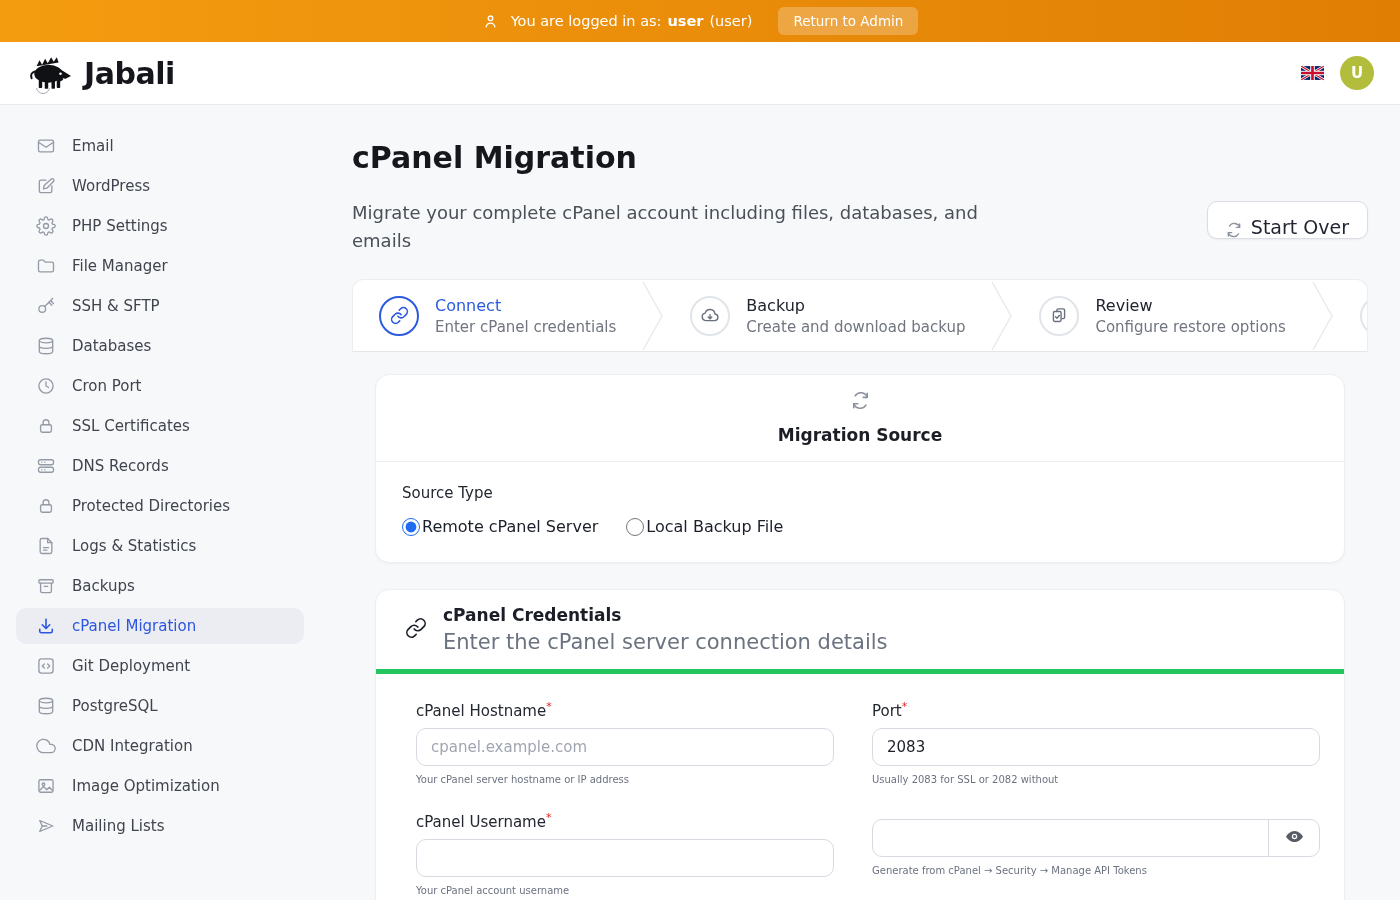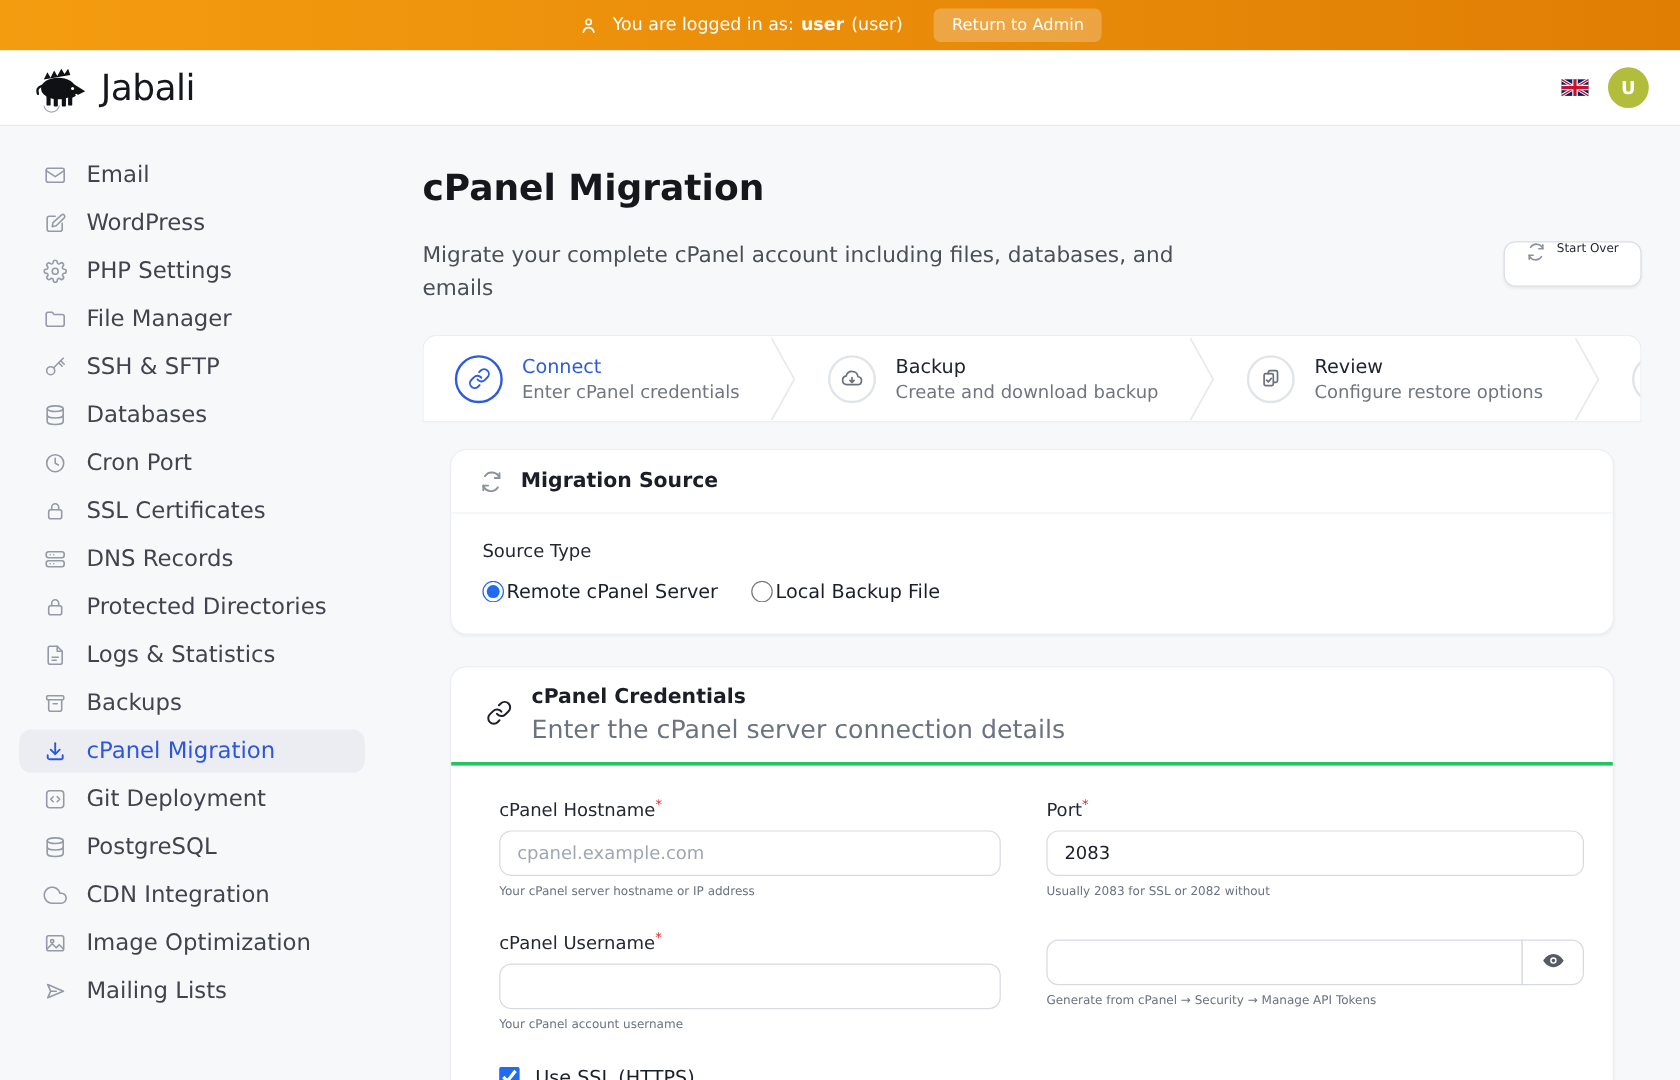--- a/index.html
+++ b/index.html
@@ -13,73 +13,73 @@
   .topbar .msg b { font-weight:700; }
   .return-btn { margin-left:14px; background:rgba(255,255,255,.24); color:#fff; border:none;
                 border-radius:6px; padding:6px 15px; font-size:13.5px; cursor:pointer;
                 font-family:inherit; }
   .person-ic { display:inline-flex; }
 
   
   .header { height:63px; background:#fff; border-bottom:1px solid #e9eaee; display:flex;
             align-items:center; padding:0 26px; position:relative; }
   .brand { display:flex; align-items:center; gap:10px; }
-  .brand-name { font-size:30px; font-weight:400; letter-spacing:-.5px; color:#15171c; }
+  .brand-name { font-size:30px; font-weight:700; letter-spacing:-.5px; color:#15171c; }
   .header-right { margin-left:auto; display:flex; align-items:center; gap:16px; }
   .avatar { width:34px; height:34px; border-radius:50%; background:#b2bd3b; color:#fff;
             display:flex; align-items:center; justify-content:center; font-size:15px;
             font-weight:700; cursor:pointer; }
   .flag { cursor:pointer; display:inline-flex; border-radius:2px; overflow:hidden; }
   .peek { position:absolute; left:36px; top:46px; width:15px; height:12px; overflow:hidden; }
   .peek .c { width:14px; height:14px; border:1.6px solid #a3a9b4; border-radius:50%; margin-top:-8px; }
 
   
   .layout { display:flex; height:795px; }
 
   
   .sidebar { width:320px; flex:none; padding-top:19px; overflow:hidden; }
   .side-item { height:36px; margin:4px 16px; border-radius:10px; display:flex; align-items:center;
-               gap:16px; padding:0 20px; cursor:pointer; color:#40444e; font-size:19px; }
+               gap:16px; padding:0 20px; cursor:pointer; color:#40444e; font-size:15px; }
   .side-item .s-ic { display:inline-flex; color:#949aa7; }
   .side-item.active { background:#ecedf2; color:#2c55e0; }
   .side-item.active .s-ic { color:#2c55e0; }
 
   
   .main { flex:1; padding:35px 32px 0 32px; overflow:hidden; }
   .page-title { font-size:30px; font-weight:700; color:#15171c; }
   .sub-row { display:flex; align-items:flex-start; margin-top:24px; }
   .page-sub { width:640px; font-size:18px; line-height:28px; color:#4a5058; }
-  .start-over { margin-left:auto; margin-top:2px; display:flex; align-items:flex-start; gap:9px;
+  .start-over { margin-left:auto; margin-top:2px; display:flex; align-items:flex-end; gap:9px;
                 background:#fff; border:1px solid #dadde4; border-radius:10px; height:38px;
-                padding:0 18px; font-size:10px; color:#1f2430; cursor:pointer;
+                padding:0 18px; font-size:19px; color:#1f2430; cursor:pointer;
                 font-family:inherit; box-shadow:0 1px 2px rgba(16,24,40,.05); }
   .start-over .ic { display:inline-flex; color:#8b919d; }
 
   
   .steps { margin-top:24px; background:#fff; border:1px solid #ebedf1; border-bottom:1px solid #e4e6ea;
            border-radius:12px 12px 0 0; height:73px; display:flex; align-items:center;
            overflow:hidden; white-space:nowrap; }
   .step { display:flex; align-items:center; gap:16px; padding:0 26px; flex:none; cursor:pointer; }
   .step-circle { width:40px; height:40px; flex:none; border-radius:50%; border:2px solid #e1e4e9;
                  display:flex; align-items:center; justify-content:center; color:#6a707c; }
   .step.active .step-circle { border-color:#2c5be0; color:#2c5be0; }
   .step-title { font-size:16px; color:#20242d; }
   .step.active .step-title { color:#2c5be0; }
   .step-sub { font-size:15px; color:#70757f; margin-top:3px; }
   .step-sep { flex:none; display:inline-flex; }
 
   
   .card { background:#fff; border:1px solid #eceef2; border-radius:14px; margin:22px 23px 0 23px;
           box-shadow:0 1px 2px rgba(16,24,40,.04); }
   .card-head { display:flex; align-items:center; gap:15px; padding:16px 24px;
-               border-bottom:1px solid #eef0f3; }
+               border-bottom:1px solid #eef0f3;flex-direction:column; }
   .card-head .h-ic { display:inline-flex; color:#8b919d; }
   .card-title { font-size:17px; font-weight:700; color:#1b1e26; }
   .card-head2 { display:flex; align-items:center; gap:16px; padding:15px 24px 15px 29px;
-                border-bottom:3px solid #22c55e; }
+                border-bottom:5px solid #22c55e; }
   .card-sub { font-size:21px; color:#6b7280; margin-top:5px; }
 
   .src-body { padding:22px 26px 26px 26px; }
   .field-label { font-size:15px; color:#23272f; }
   .field-label sup { color:#e02424; font-size:11px; }
   .radio-row { display:flex; align-items:center; gap:28px; margin-top:15px; }
   .radio-opt { display:flex; align-items:center; gap:2px; font-size:16px; color:#1b1f29; cursor:pointer; }
   input[type=radio] { width:18px; height:18px; accent-color:#1f6bf2; cursor:pointer; }
   input[type=checkbox] { width:17px; height:17px; accent-color:#1f6bf2; cursor:pointer; }
 

